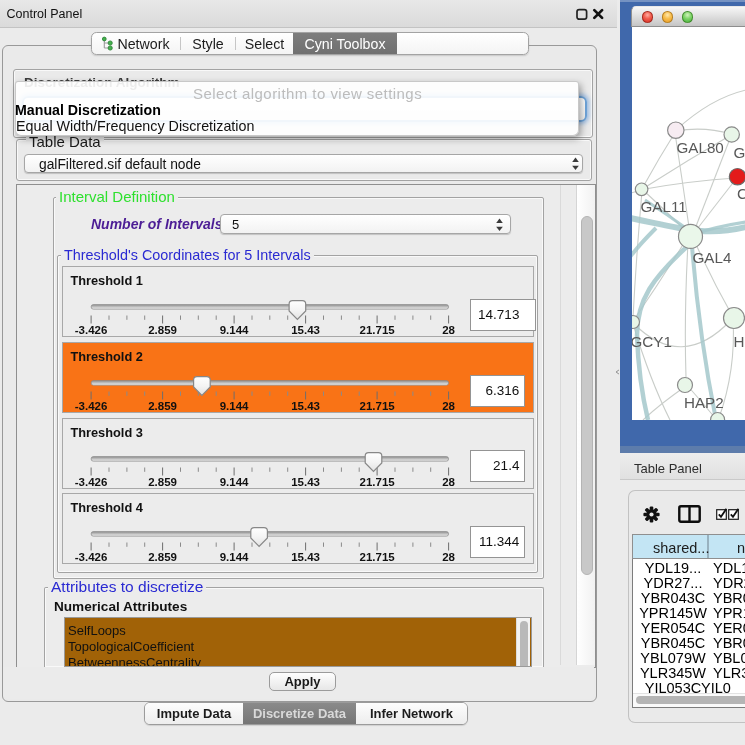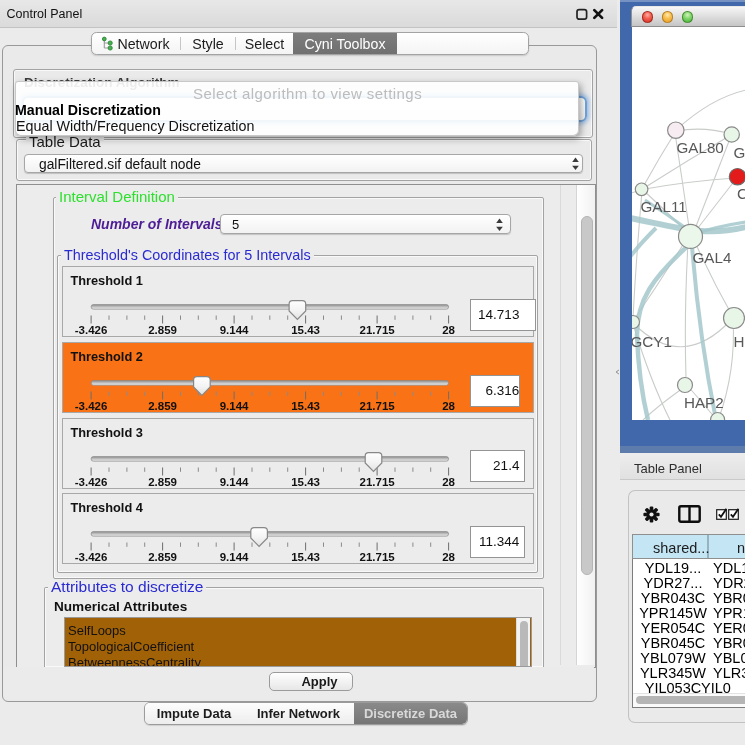--- a/index.html
+++ b/index.html
@@ -140,21 +140,21 @@
       <line x1="367.7" y1="48.5" x2="367.7" y2="52.8" stroke="#8a8a8a" stroke-width="1"></line>
       <line x1="385.6" y1="48.5" x2="385.6" y2="56.5" stroke="#6e6e6e" stroke-width="1"></line>
       <text x="28.1" y="66.5" text-anchor="middle" font-size="11.5" font-weight="bold" fill="#111" font-family="Liberation Sans, sans-serif">-3.426</text>
       <text x="99.6" y="66.5" text-anchor="middle" font-size="11.5" font-weight="bold" fill="#111" font-family="Liberation Sans, sans-serif">2.859</text>
       <text x="171.1" y="66.5" text-anchor="middle" font-size="11.5" font-weight="bold" fill="#111" font-family="Liberation Sans, sans-serif">9.144</text>
       <text x="242.6" y="66.5" text-anchor="middle" font-size="11.5" font-weight="bold" fill="#111" font-family="Liberation Sans, sans-serif">15.43</text>
       <text x="314.1" y="66.5" text-anchor="middle" font-size="11.5" font-weight="bold" fill="#111" font-family="Liberation Sans, sans-serif">21.715</text>
       <text x="385.6" y="66.5" text-anchor="middle" font-size="11.5" font-weight="bold" fill="#111" font-family="Liberation Sans, sans-serif">28</text>
       <path d="M 130.6 37.0 Q 130.6 33.6 134.0 33.6 L 143.8 33.6 Q 147.2 33.6 147.2 37.0 L 147.2 44.0 L 138.9 52.4 L 130.6 44.0 Z" fill="url(#hg2)" stroke="#878787" stroke-width="1.2"></path>
     </svg>
-<div class="vbox" style="left:407px;top:31.5px;width:48px;height:30px;line-height:30px;">6.316</div>
+<div class="vbox" style="left:407px;top:31.5px;width:48px;height:30px;line-height:30px;padding-right:5px;">6.316</div>
 </div>
 <div class="abs" style="left:62.4px;top:417.5px;width:470px;height:69px;background:#ececec;border:1px solid #a8a8a8;">
 <div class="abs" style="left:7px;top:6px;font-size:12.8px;font-weight:bold;color:#111;">Threshold 3</div>
 <svg class="abs" style="left:0;top:0" width="470" height="69" viewBox="0 0 470 69">
       <defs>
         <linearGradient id="tg3" x1="0" y1="0" x2="0" y2="1">
           <stop offset="0" stop-color="#8e8e8e"></stop>
           <stop offset="0.55" stop-color="#c7c7c7"></stop>
           <stop offset="1" stop-color="#efefef"></stop>
         </linearGradient>
@@ -245,25 +245,25 @@
 </div>
 <div class="abs etch" style="left:44px;top:587px;width:498px;height:79px;border-radius:2px;border-bottom:none;border-bottom-left-radius:0;border-bottom-right-radius:0;"></div>
 <div class="gtitle" style="left:48px;top:580px;color:#2a2ad2;font-size:15.5px;">Attributes to discretize</div>
 <div class="abs" style="left:54px;top:599px;font-size:13.6px;font-weight:bold;color:#111;">Numerical Attributes</div>
 <div class="abs" style="left:64px;top:617px;width:466px;height:48px;background:#a16207;border:1px solid #9a9a9a;overflow:hidden;">
     <div style="position:absolute;left:3px;top:5px;font-size:13px;color:#111;line-height:15.8px;">SelfLoops<br>TopologicalCoefficient<br>BetweennessCentrality</div>
     <div style="position:absolute;right:1px;top:0;width:13px;height:48px;background:#f3f3f3;border-left:1px solid #ddd;"></div>
     <div style="position:absolute;right:3px;top:3px;width:8px;height:60px;background:#b9b9b9;border-radius:4px;"></div>
   </div>
 <div class="abs" style="left:3px;top:667px;width:591px;height:32px;background:#ebebeb;border-radius:0 0 5px 5px;"></div>
-<div class="abs" style="left:269px;top:671.5px;width:65px;height:17px;background:linear-gradient(#fefefe,#e7e7e7);border:1px solid #9b9b9b;border-radius:5px;font-size:13px;font-weight:bold;color:#1a1a1a;text-align:center;line-height:17.5px;padding-left:17px;">Apply</div>
+<div class="abs" style="left:269px;top:671.5px;width:65px;height:17px;background:linear-gradient(#fefefe,#e7e7e7);border:1px solid #9b9b9b;border-radius:5px;font-size:13px;font-weight:bold;color:#1a1a1a;text-align:center;line-height:17.5px;">Apply</div>
 <div class="abs" style="left:144px;top:702px;height:21px;background:#fff;border:1px solid #9b9b9b;border-radius:6px;box-shadow:0 1px 1px rgba(0,0,0,0.12);display:flex;overflow:hidden;font-size:13px;font-weight:bold;color:#1c1c1c;">
     <div style="width:98px;display:flex;align-items:center;justify-content:center;background:linear-gradient(#fdfdfd,#ededed);">Impute Data</div>
+    <div style="width:113px;display:flex;align-items:center;justify-content:center;background:linear-gradient(#8a8a8a,#757575);color:#d9d9d9;">Discretize Data</div>
     <div style="width:111px;display:flex;align-items:center;justify-content:center;background:linear-gradient(#fdfdfd,#ededed);">Infer Network</div>
-    <div style="width:113px;display:flex;align-items:center;justify-content:center;background:linear-gradient(#8a8a8a,#757575);color:#d9d9d9;">Discretize Data</div>
   </div>
 <svg class="abs" style="left:615px;top:369px" width="5" height="6" viewBox="0 0 5 6">
     <path d="M3.9 1 L1.1 3 L3.9 5" fill="none" stroke="#8a8a8a" stroke-width="1"></path>
   </svg>
 <div class="abs" style="left:15px;top:81px;width:562px;height:53px;background:rgba(255,255,255,0.9);border:1px solid rgba(190,190,190,0.85);border-radius:3px 3px 6px 6px;box-shadow:2px 3px 7px rgba(0,0,0,0.35);"></div>
 <div class="abs" style="left:193px;top:85px;font-size:15px;color:#bcbcbc;letter-spacing:0.45px;">Select algorithm to view settings</div>
 <div class="abs" style="left:15px;top:102px;font-size:14.2px;font-weight:bold;color:#000;">Manual Discretization</div>
 <div class="abs" style="left:16px;top:117.5px;font-size:14.3px;color:#111;">Equal Width/Frequency Discretization</div>
 <div class="abs" style="left:620px;top:0;width:125px;height:453px;background:#4068ab;"></div>
 <div class="abs" style="left:620px;top:0;width:125px;height:1.5px;background:rgba(255,255,255,0.28);"></div>

